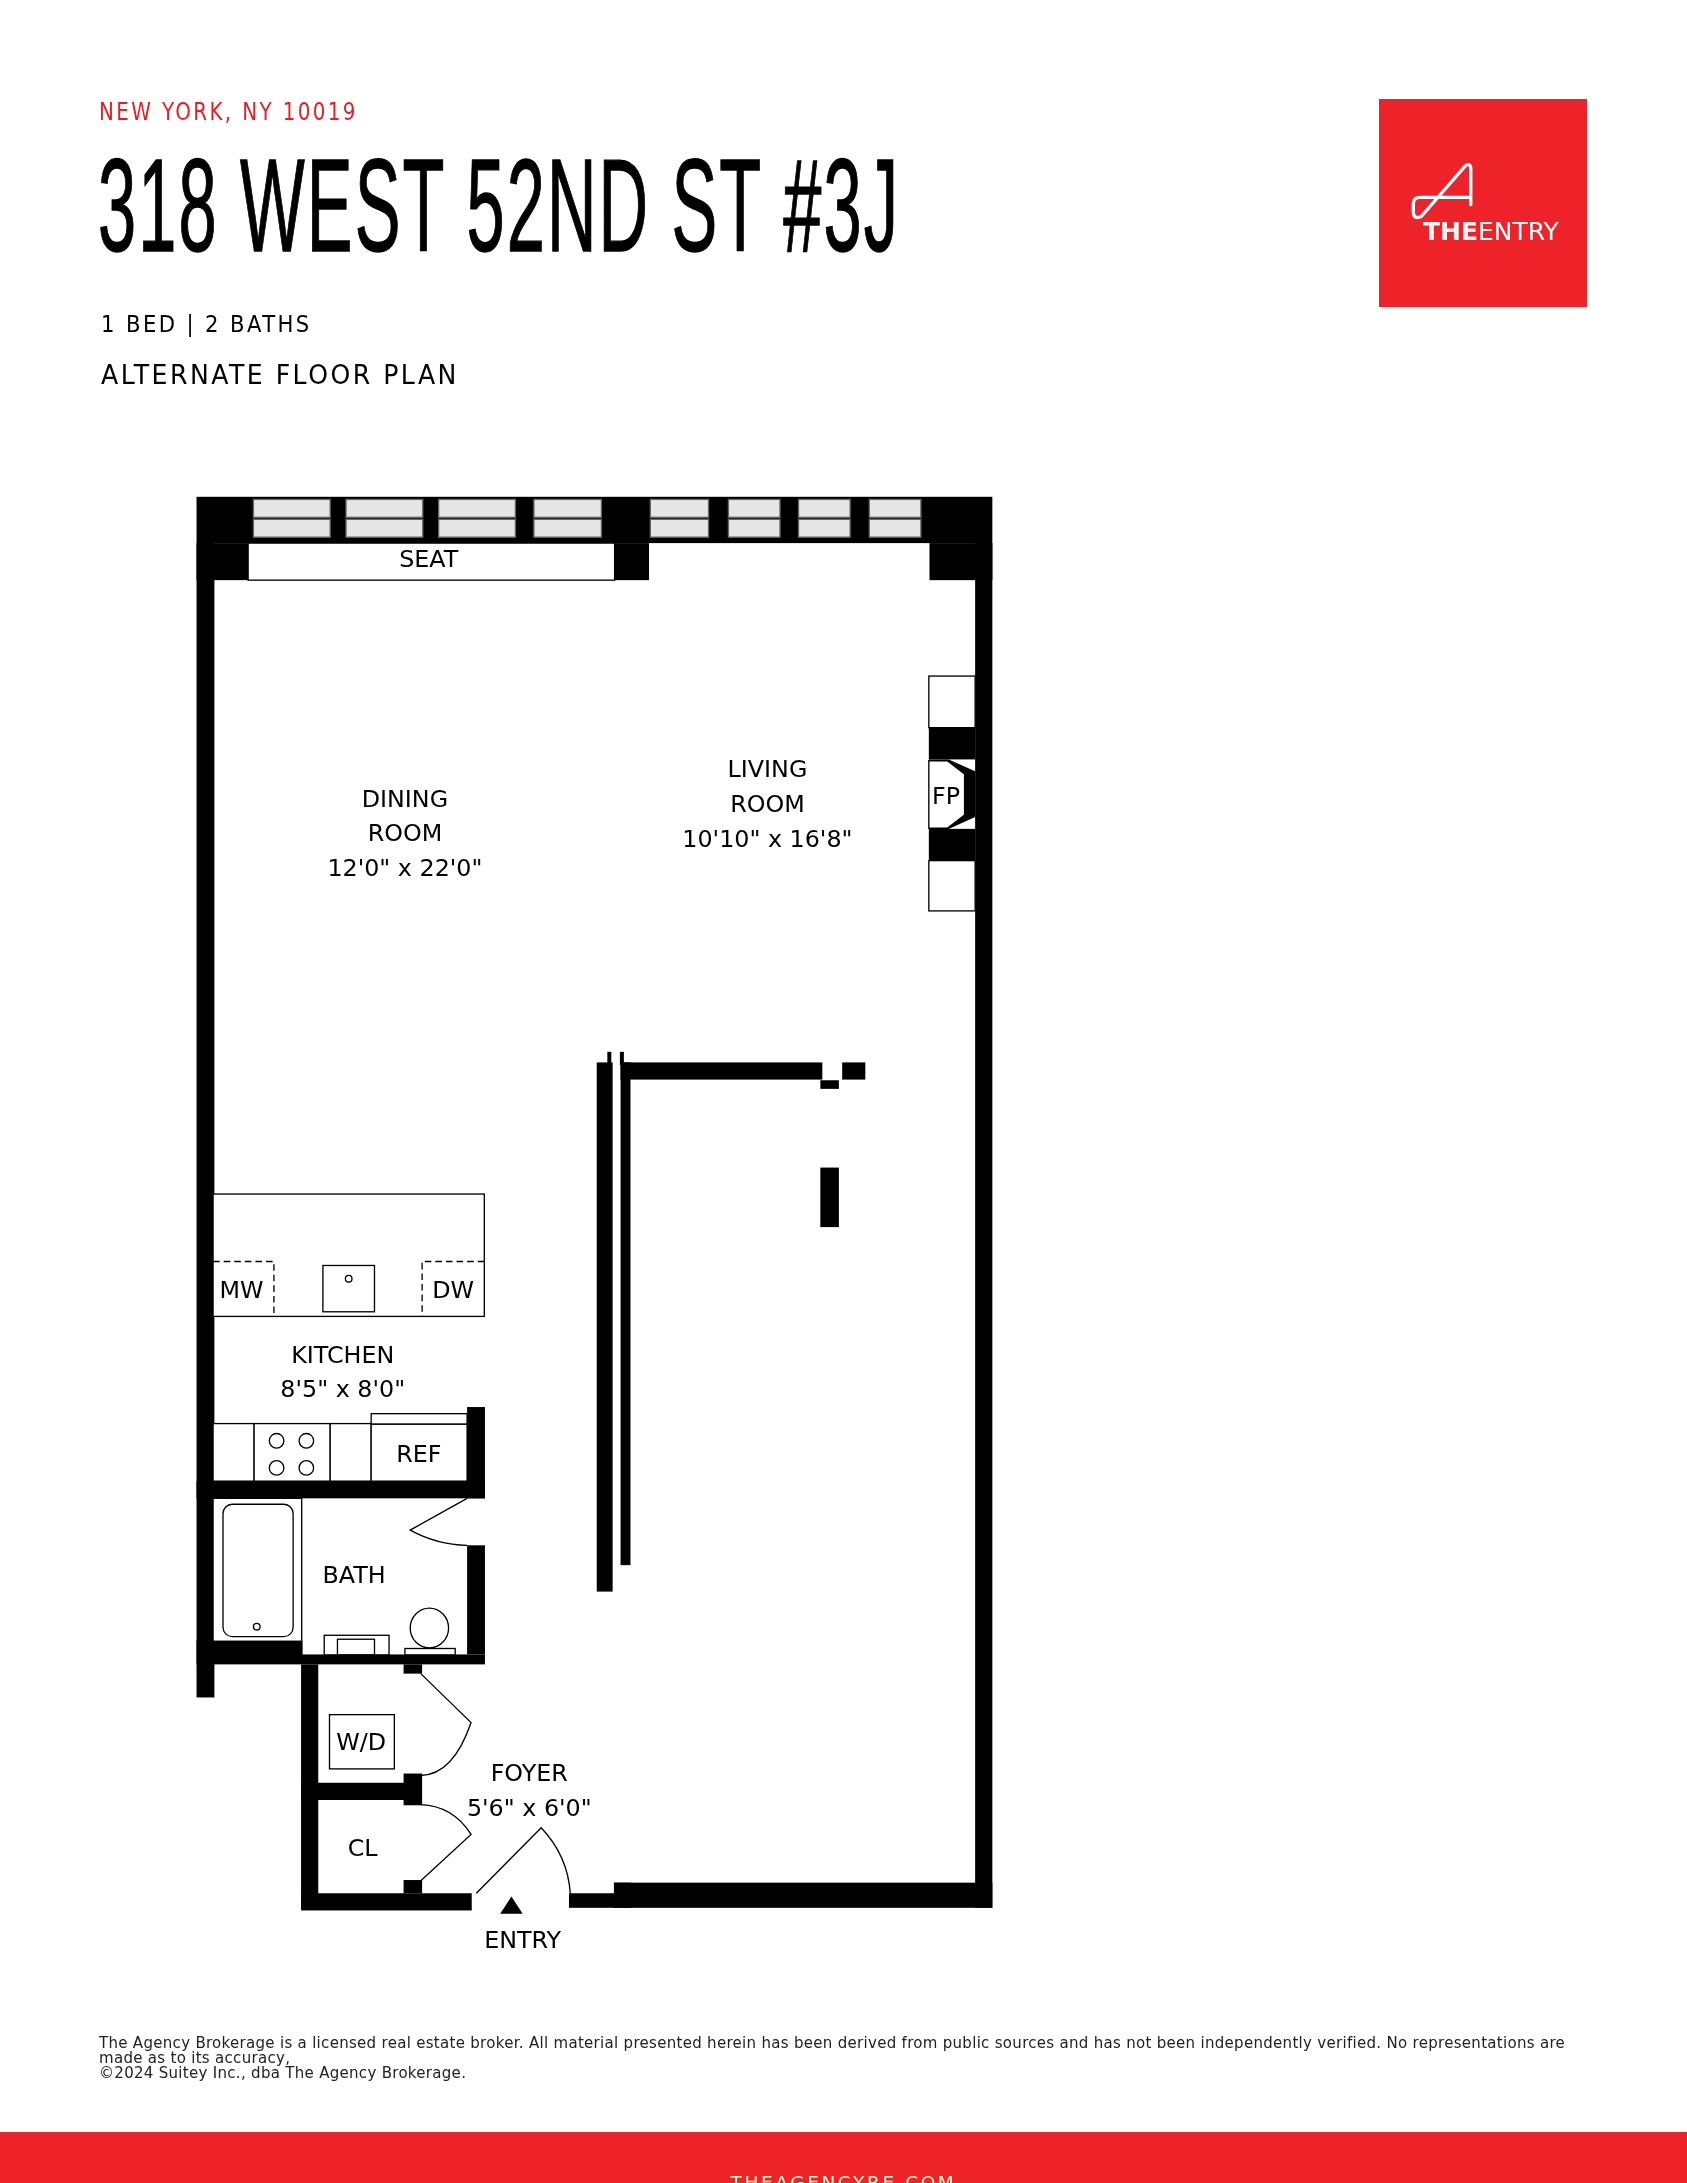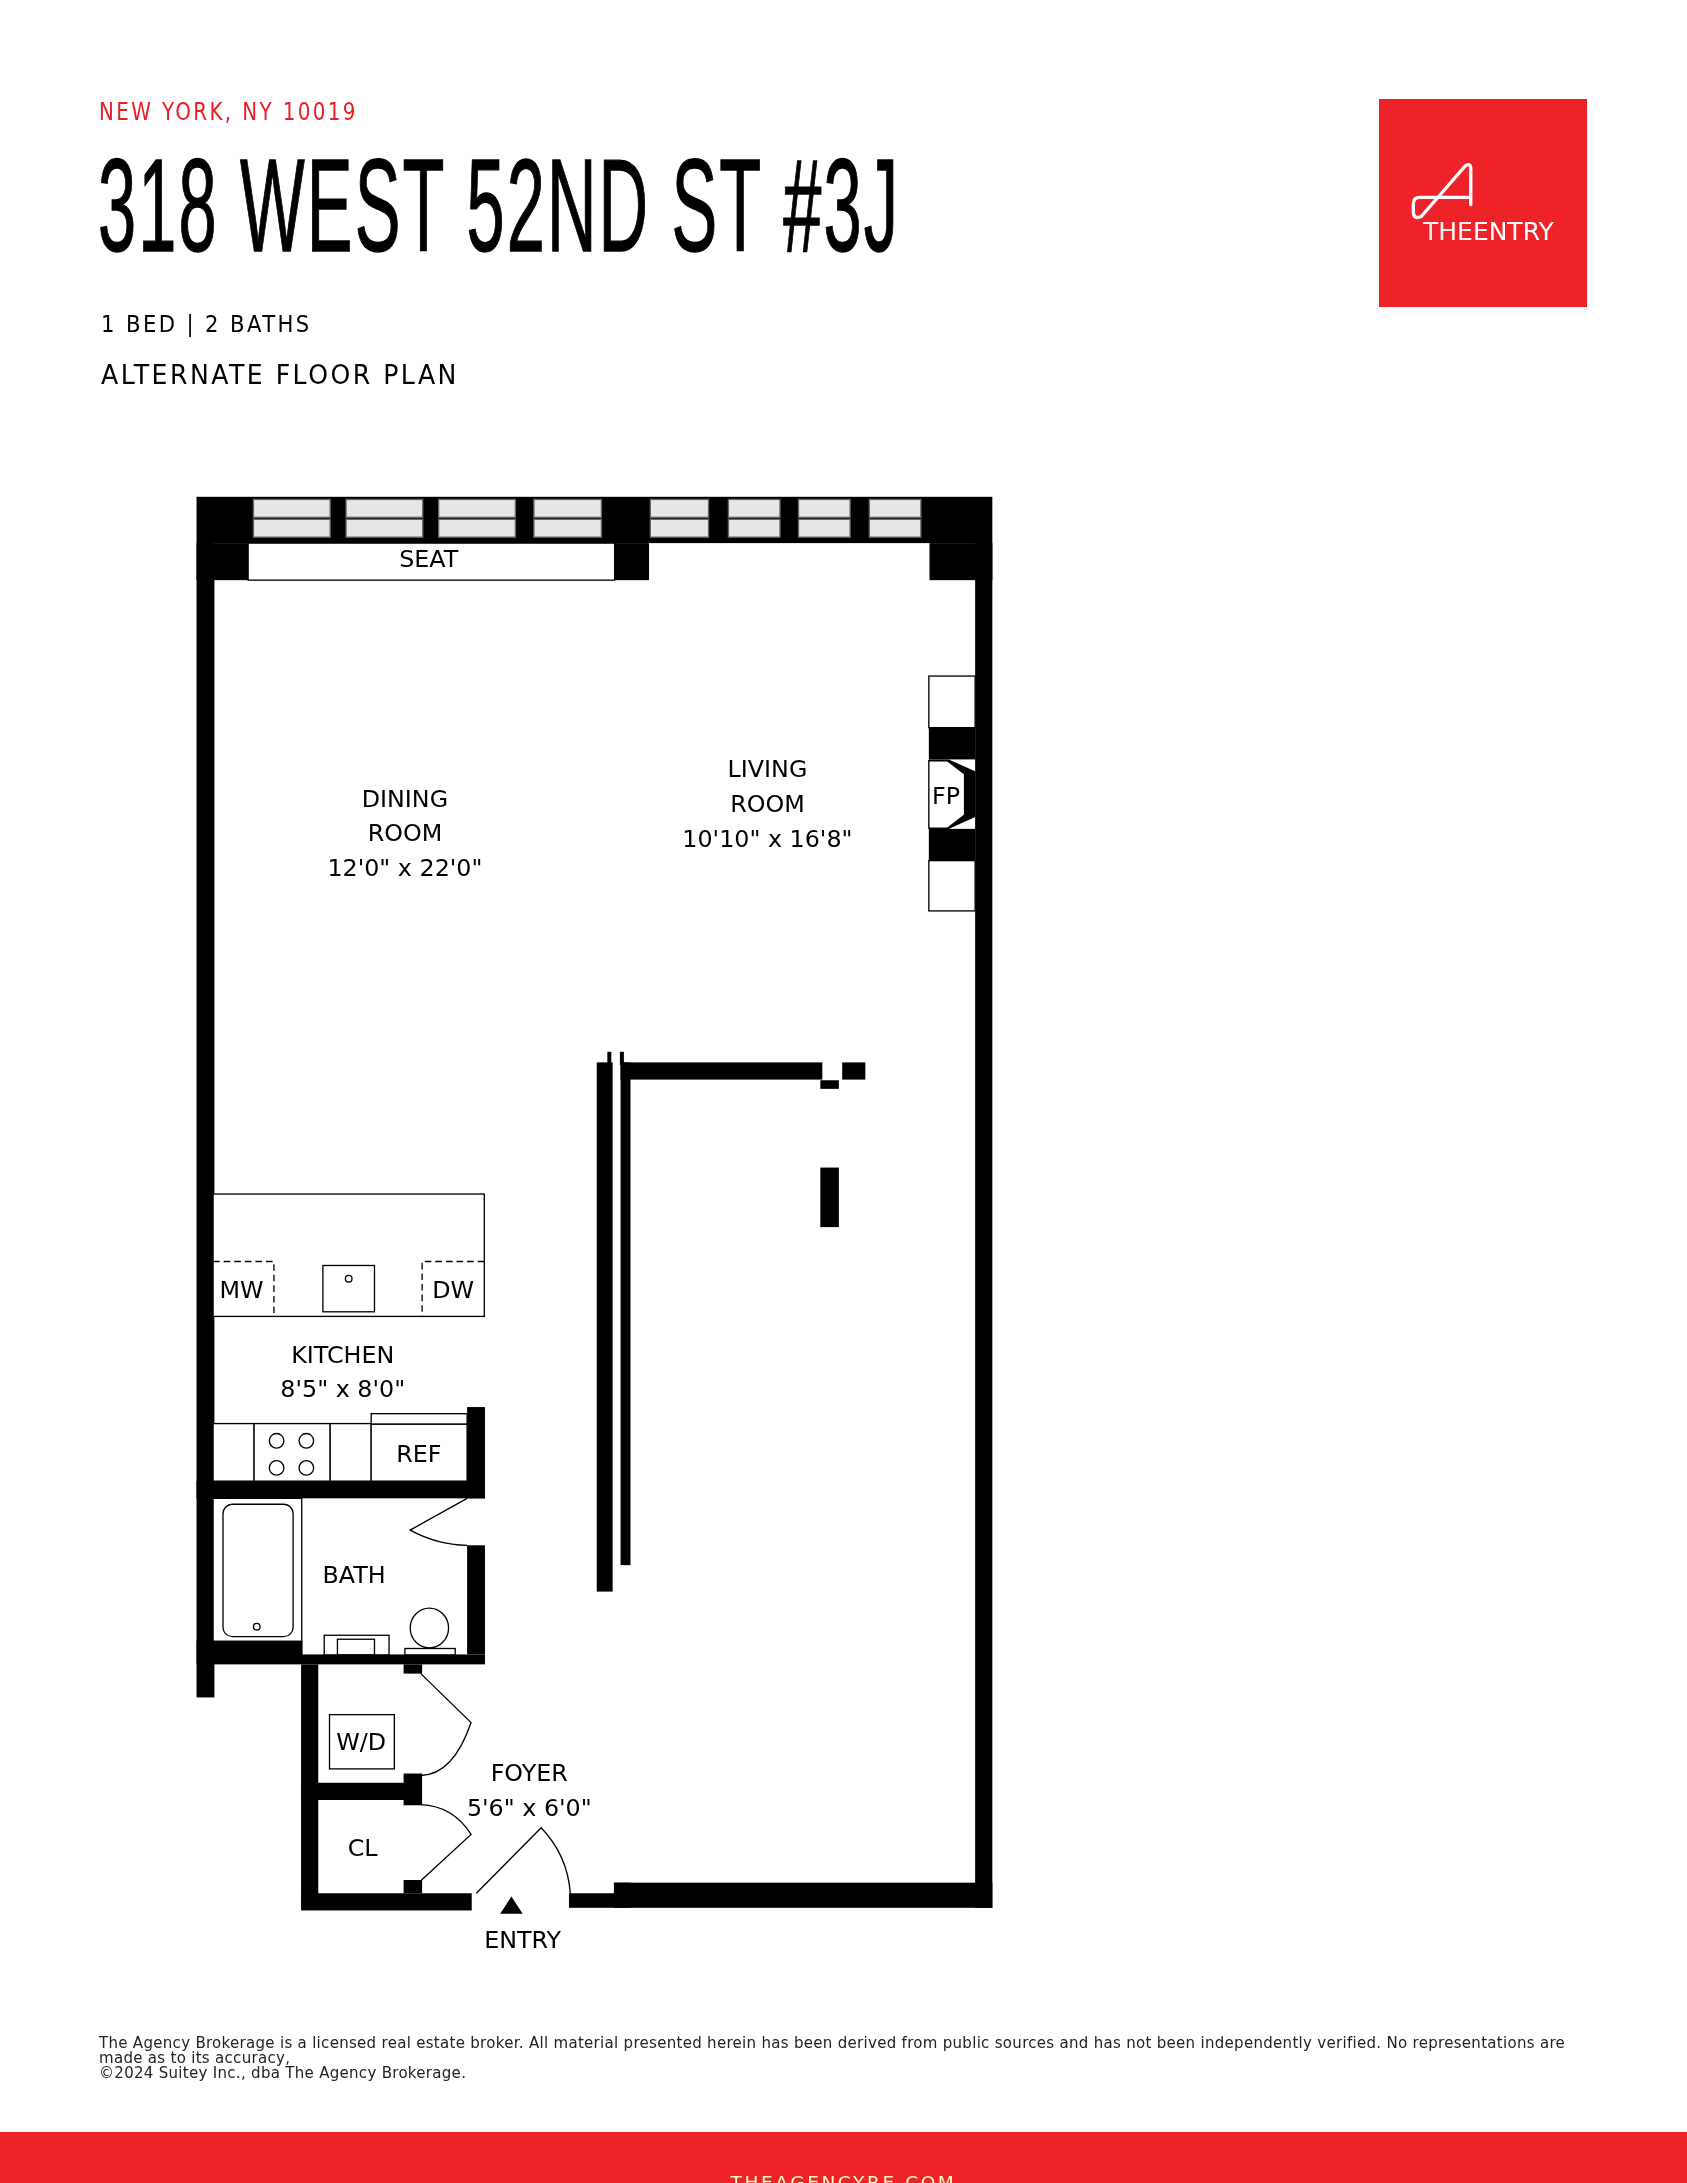--- a/index.html
+++ b/index.html
@@ -4,21 +4,21 @@
 <style>
   html, body { margin:0; padding:0; background:#ffffff; }
   body { width:1687px; height:2183px; position:relative; overflow:hidden; font-family:"DejaVu Sans", sans-serif; color:#000; }
   .location { position:absolute; left:99px; top:98px; font-size:24px; letter-spacing:2.6px; color:#ec1c24; font-family:"DejaVu Sans Condensed","DejaVu Sans", sans-serif; font-weight:normal; transform:scaleX(0.92); transform-origin:left; }
   .title { position:absolute; left:98px; top:140px; font-size:132px; line-height:132px; font-family:"Liberation Sans", sans-serif; font-weight:normal; letter-spacing:4px; transform:scaleX(0.52); transform-origin:left top; white-space:nowrap; -webkit-text-stroke:1.3px #000; }
   .beds { position:absolute; left:101px; top:311px; font-size:23px; letter-spacing:2.6px; font-family:"DejaVu Sans", sans-serif; transform:scaleX(0.92); transform-origin:left; }
   .subtitle { position:absolute; left:101px; top:359px; font-size:26.5px; letter-spacing:2.6px; font-family:"DejaVu Sans", sans-serif; transform:scaleX(0.95); transform-origin:left; }
   .logo { position:absolute; left:1379px; top:99px; width:208px; height:208px; background:#ee2229; }
   .logo svg { position:absolute; left:0; top:0; }
   .logo-text { position:absolute; left:44px; top:118px; color:#fff; font-size:25px; font-family:"DejaVu Sans", sans-serif; letter-spacing:0px; white-space:nowrap; }
-  .logo-text .thin { font-weight:normal; opacity:0.95; }
+  .logo-text .thin { font-weight:bold; opacity:0.95; }
   .plan { position:absolute; left:0; top:0; width:1687px; height:2183px; }
   .plan text { font-family:"DejaVu Sans", sans-serif; fill:#000; }
   .disclaimer { position:absolute; left:99px; top:2036px; width:1495px; font-size:15px; line-height:15px; font-family:"DejaVu Sans", sans-serif; color:#222; letter-spacing:0.3px; }
   .footer { position:absolute; left:0; top:2132px; width:1687px; height:52px; background:#ee2229; }
   .footer-url { position:absolute; left:0; top:16px; width:1687px; text-align:center; color:#fef9c3; font-size:18.5px; letter-spacing:2.6px; font-family:"DejaVu Sans", sans-serif;margin-top:24px; }
 </style>
 </head>
 <body>
 
 <div class="location">NEW YORK, NY 10019</div>

